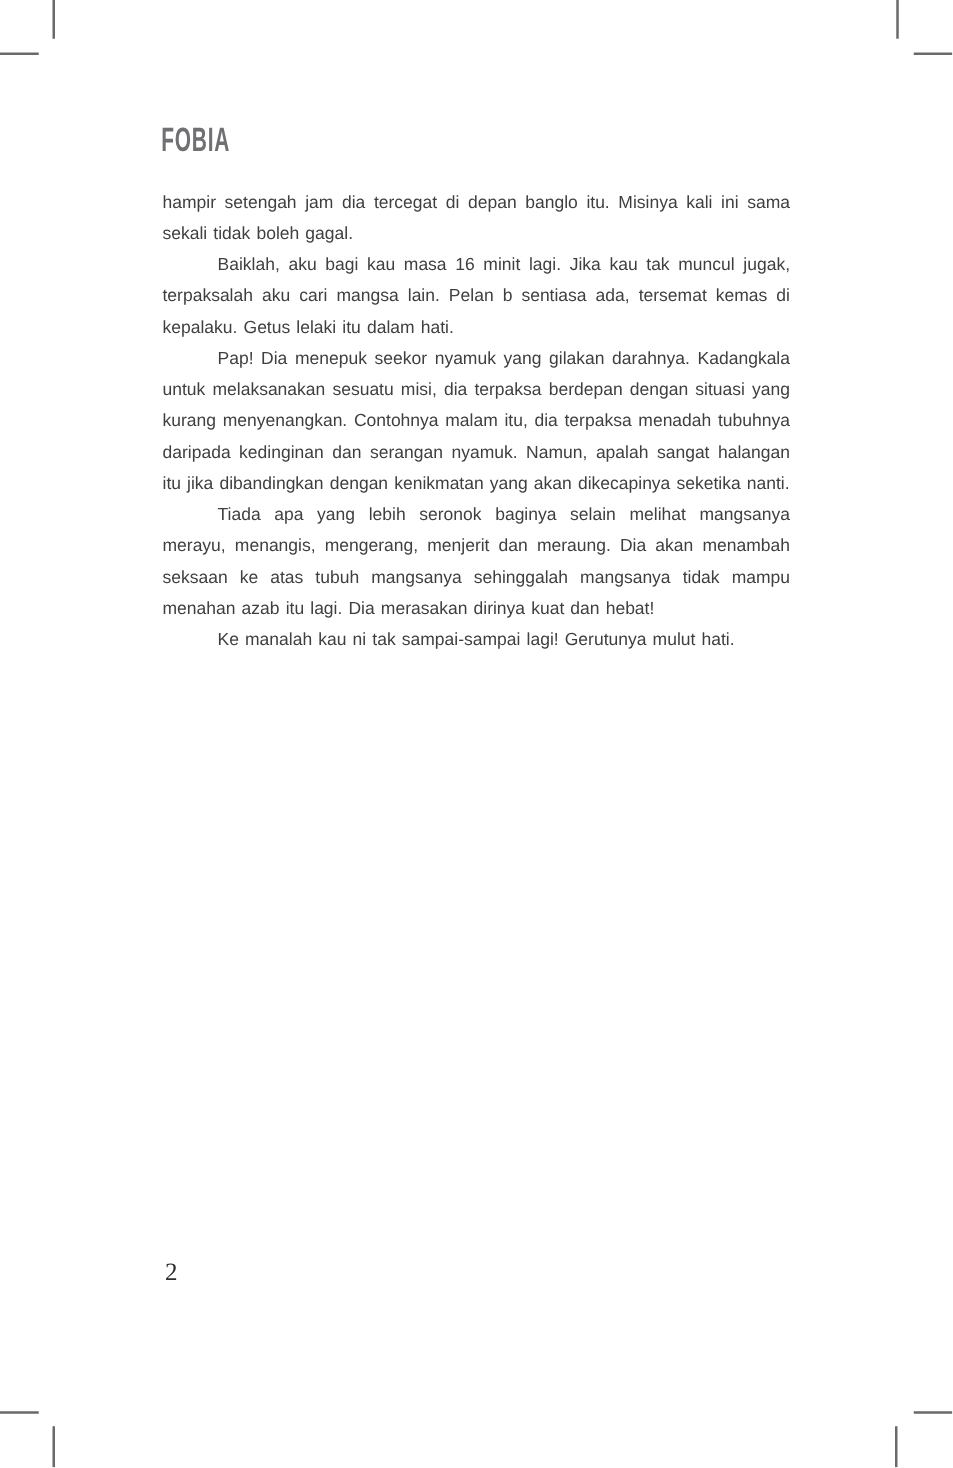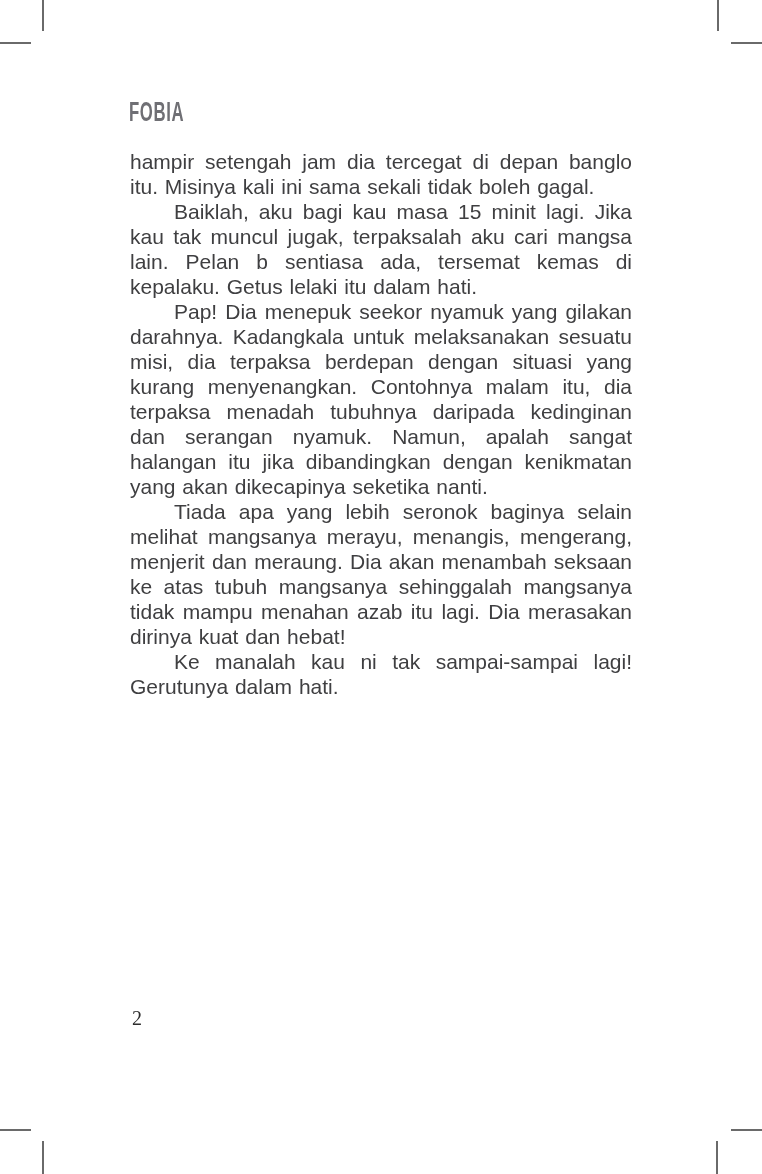--- a/index.html
+++ b/index.html
@@ -38,21 +38,21 @@
     transform-origin: left top;
     white-space: nowrap;
   }
 
   
   .text-block {
     position: absolute;
     left: 130px;
     top: 149px;
     width: 502px;
-    font-size: 21px;
+    font-size: 14px;
     line-height: 25px;
     color: #3f3f41;
     text-align: justify;
   }
   .text-block p {
     margin: 0;
     text-indent: 44px;
     word-spacing: 1px;
   }
   .text-block p.no-indent { text-indent: 0; }
@@ -77,21 +77,21 @@
   <div class="crop crop-tr-h"></div>
   <div class="crop crop-bl-h"></div>
   <div class="crop crop-bl-v"></div>
   <div class="crop crop-br-h"></div>
   <div class="crop crop-br-v"></div>
 
   <div class="running-head">FOBIA</div>
 
   <div class="text-block">
     <p class="no-indent">hampir setengah jam dia tercegat di depan banglo itu. Misinya kali ini sama sekali tidak boleh gagal.</p>
-    <p>Baiklah, aku bagi kau masa 15 minit lagi. Jika kau tak muncul jugak, terpaksalah aku cari mangsa lain. Pelan b sentiasa ada, tersemat kemas di kepalaku. Getus lelaki itu dalam hati.</p>
+    <p>Baiklah, aku bagi kau masa 16 minit lagi. Jika kau tak muncul jugak, terpaksalah aku cari mangsa lain. Pelan b sentiasa ada, tersemat kemas di kepalaku. Getus lelaki itu dalam hati.</p>
     <p>Pap! Dia menepuk seekor nyamuk yang gilakan darahnya. Kadangkala untuk melaksanakan sesuatu misi, dia terpaksa berdepan dengan situasi yang kurang menyenangkan. Contohnya malam itu, dia terpaksa menadah tubuhnya daripada kedinginan dan serangan nyamuk. Namun, apalah sangat halangan itu jika dibandingkan dengan kenikmatan yang akan dikecapinya seketika nanti.</p>
     <p>Tiada apa yang lebih seronok baginya selain melihat mangsanya merayu, menangis, mengerang, menjerit dan meraung. Dia akan menambah seksaan ke atas tubuh mangsanya sehinggalah mangsanya tidak mampu menahan azab itu lagi. Dia merasakan dirinya kuat dan hebat!</p>
-    <p>Ke manalah kau ni tak sampai-sampai lagi! Gerutunya dalam hati.</p>
+    <p>Ke manalah kau ni tak sampai-sampai lagi! Gerutunya mulut hati.</p>
   </div>
 
   <div class="page-number">2</div>
 
 </div>
 
 </body></html>

